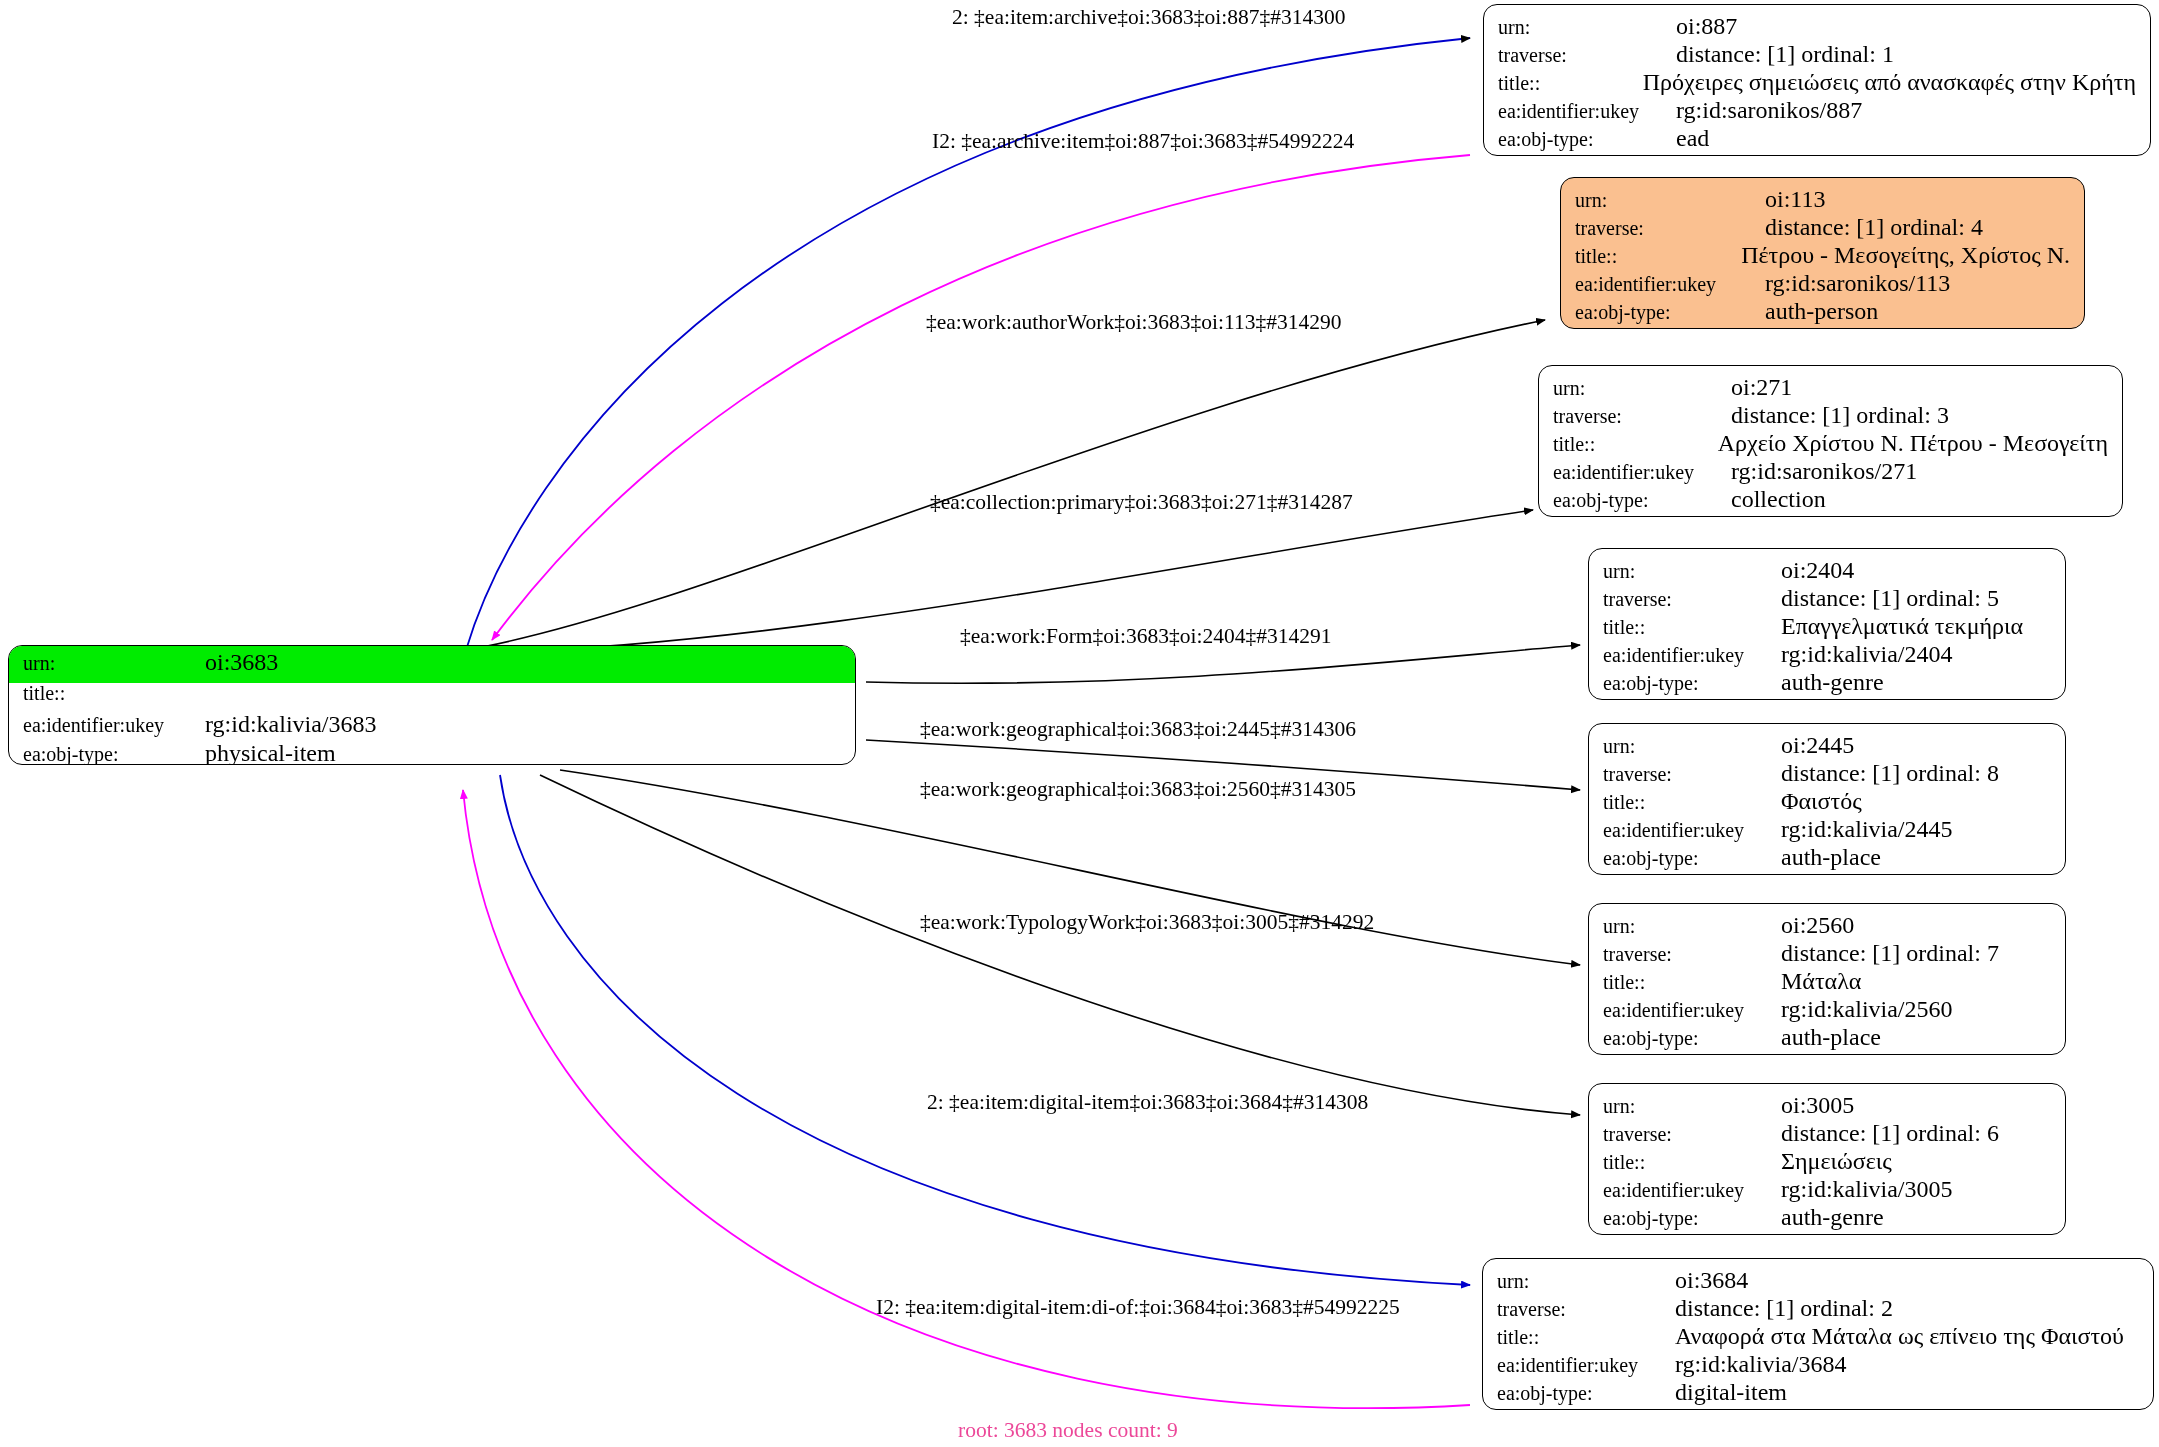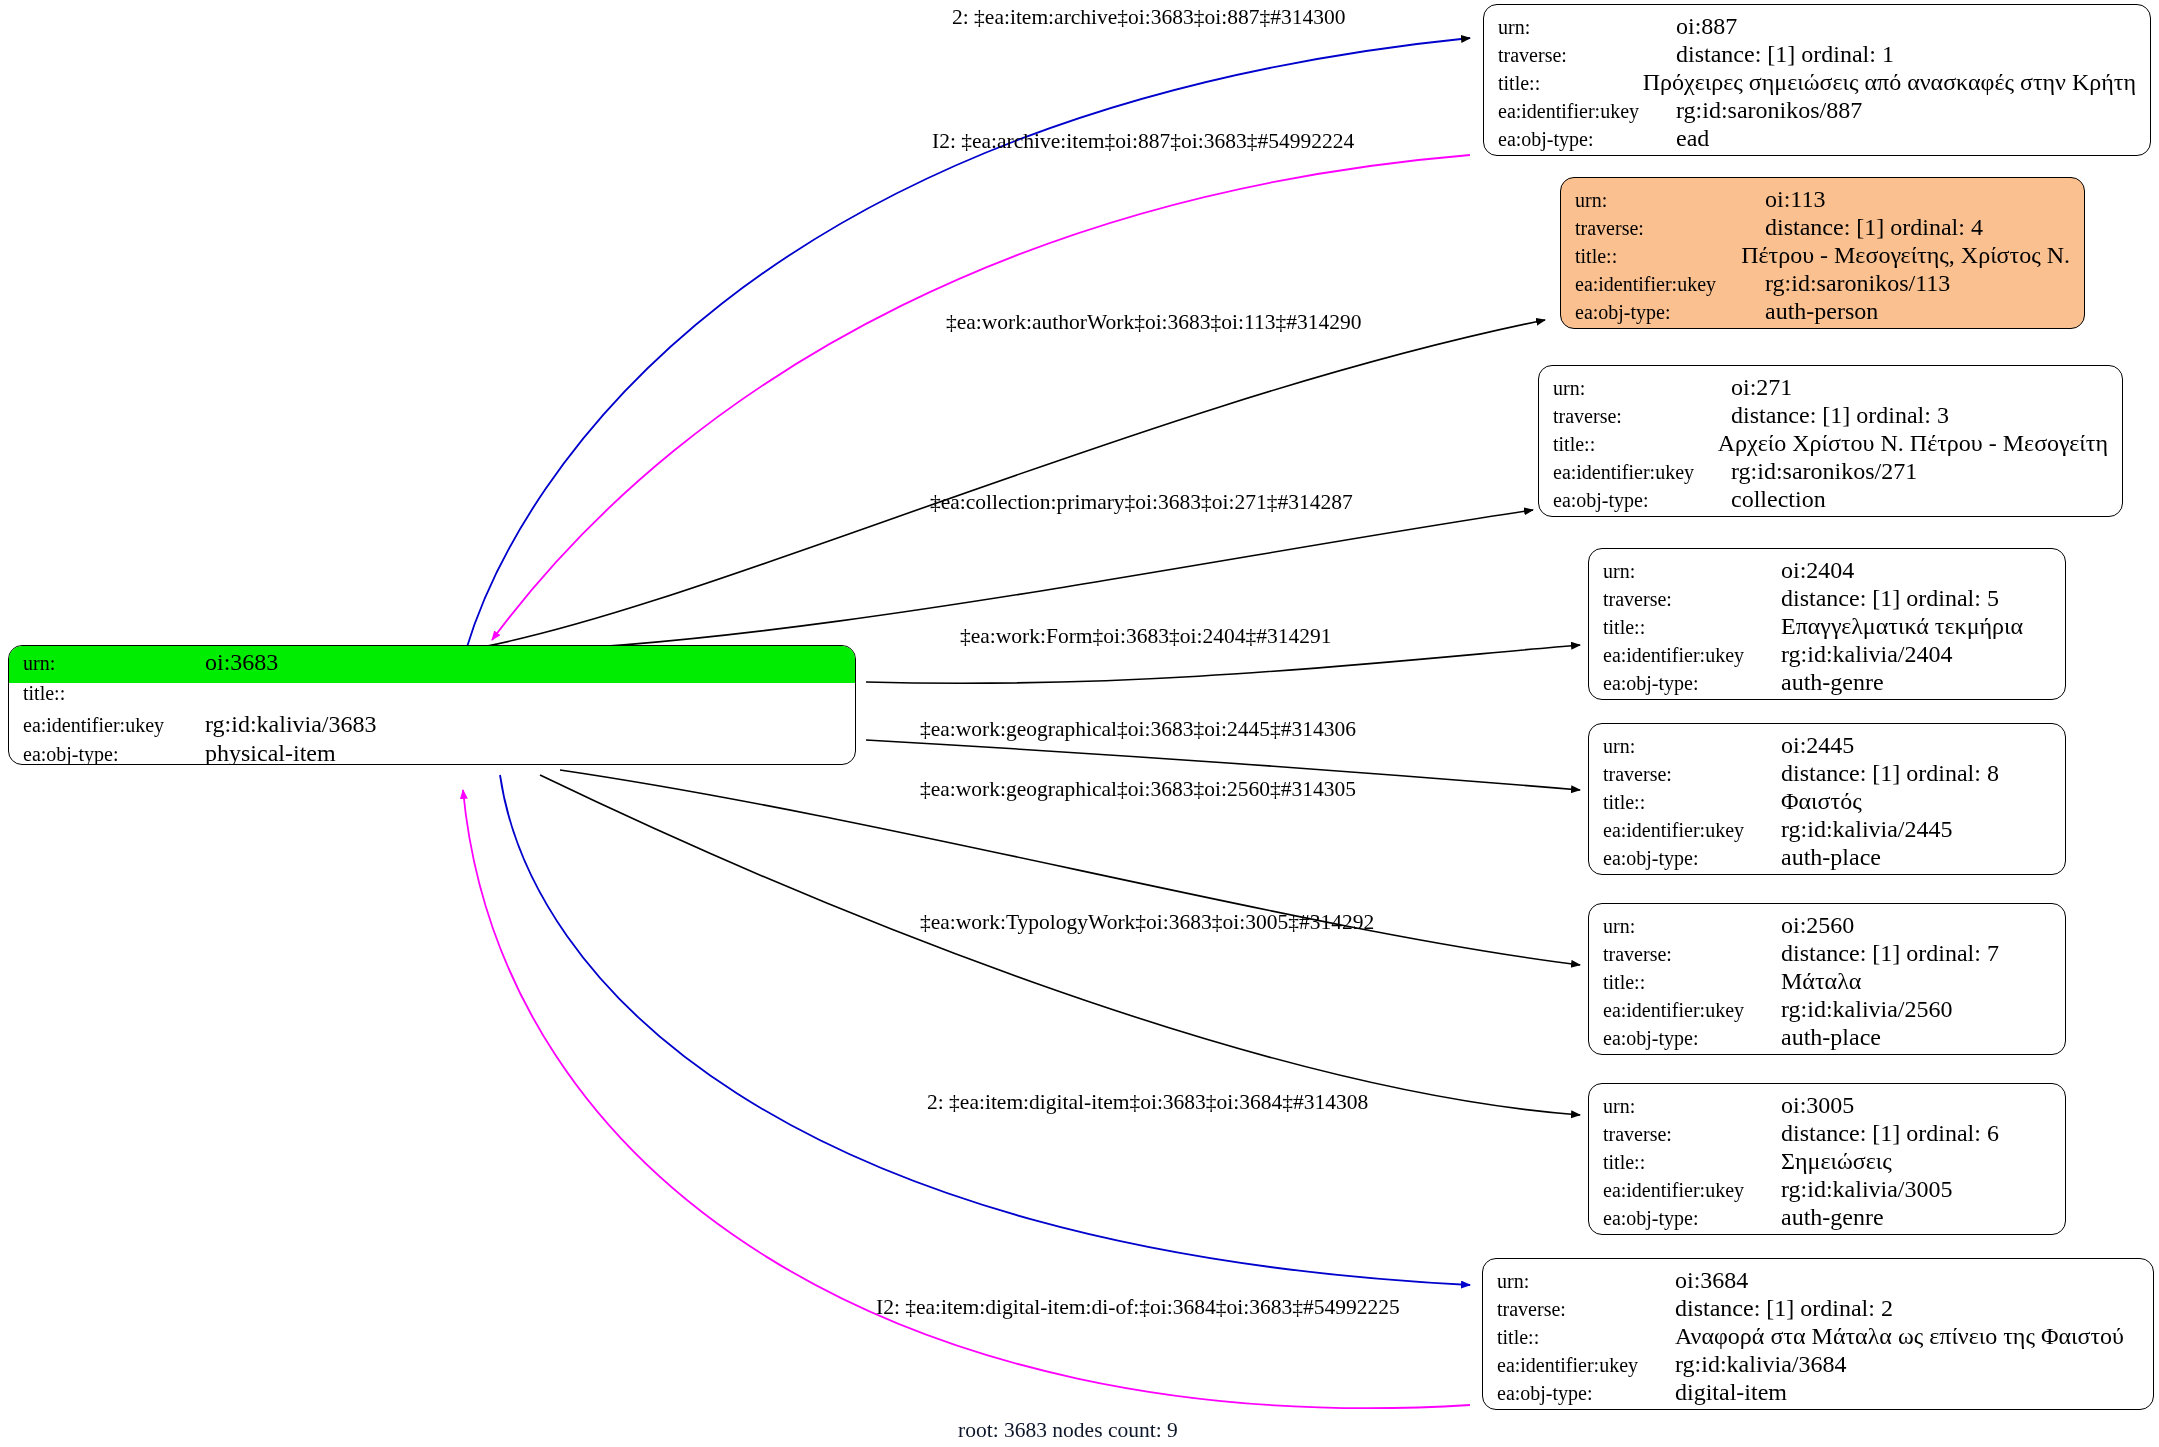--- a/index.html
+++ b/index.html
@@ -68,21 +68,21 @@
     position: absolute;
     font-size: 21.5px;
     white-space: nowrap;
     line-height: 1;
     color: #000000;
   }
   .caption {
     position: absolute;
     font-size: 21.5px;
     white-space: nowrap;
-    color: #0f172a;
+    color: #ec4899;
   }
 </style>
 </head>
 <body>
 
 <div id="canvas">
 
   <svg id="edge-layer" viewBox="0 0 2159 1447" xmlns="http://www.w3.org/2000/svg">
     <defs>
       <marker id="arrow-black" markerWidth="11" markerHeight="11" refX="9" refY="4" orient="auto" markerUnits="userSpaceOnUse">
@@ -316,21 +316,21 @@
     <div class="node-row">
       <span class="node-key" style="width:178px;">ea:obj-type:</span>
       <span class="node-val">digital-item</span>
     </div>
   </div>
 
   <div class="edge-label" style="left:952px; top:7px;">2: ‡ea:item:archive‡oi:3683‡oi:887‡#314300</div>
 
   <div class="edge-label" style="left:932px; top:131px;">I2: ‡ea:archive:item‡oi:887‡oi:3683‡#54992224</div>
 
-  <div class="edge-label" style="left:926px; top:312px;margin-left:20px;">‡ea:work:authorWork‡oi:3683‡oi:113‡#314290</div>
+  <div class="edge-label" style="left:926px; top:312px;">‡ea:work:authorWork‡oi:3683‡oi:113‡#314290</div>
 
   <div class="edge-label" style="left:930px; top:492px;">‡ea:collection:primary‡oi:3683‡oi:271‡#314287</div>
 
   <div class="edge-label" style="left:960px; top:626px;">‡ea:work:Form‡oi:3683‡oi:2404‡#314291</div>
 
   <div class="edge-label" style="left:920px; top:719px;">‡ea:work:geographical‡oi:3683‡oi:2445‡#314306</div>
 
   <div class="edge-label" style="left:920px; top:779px;">‡ea:work:geographical‡oi:3683‡oi:2560‡#314305</div>
 
   <div class="edge-label" style="left:920px; top:912px;">‡ea:work:TypologyWork‡oi:3683‡oi:3005‡#314292</div>

